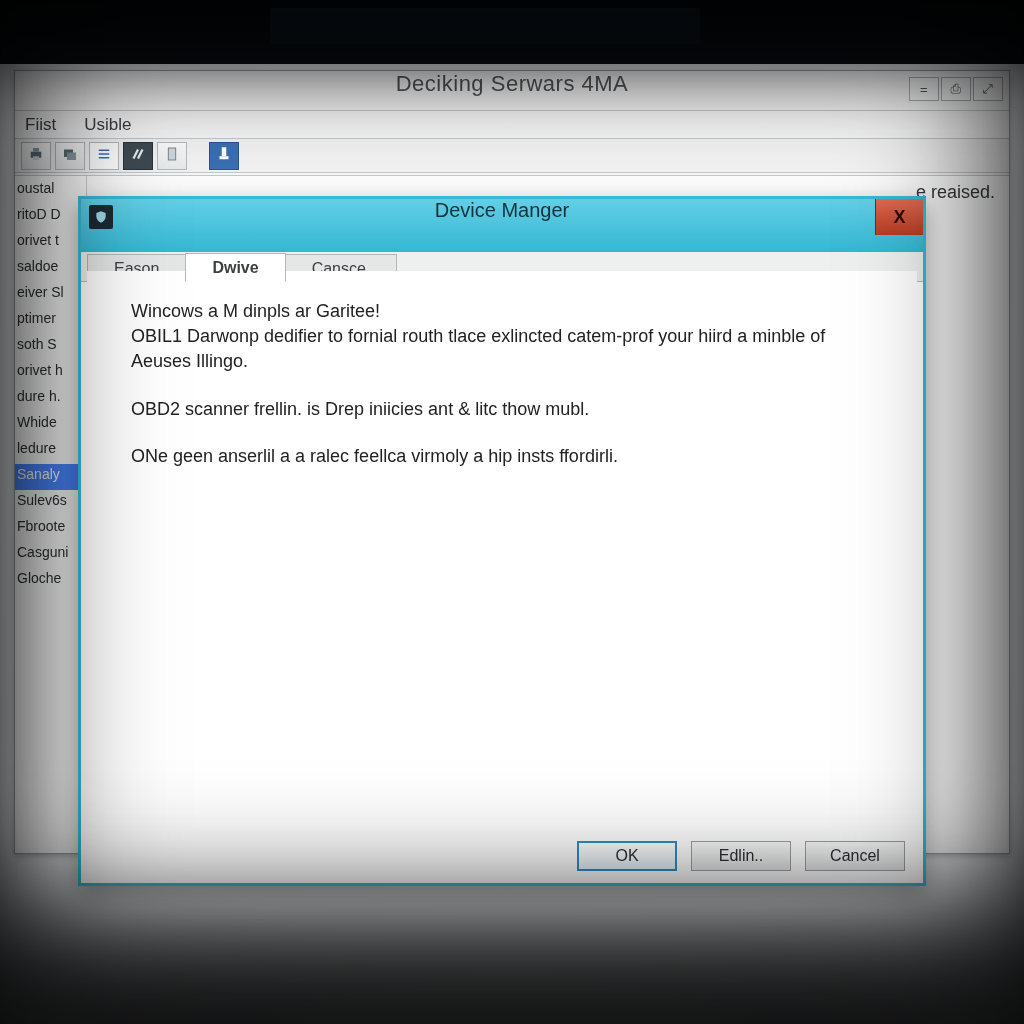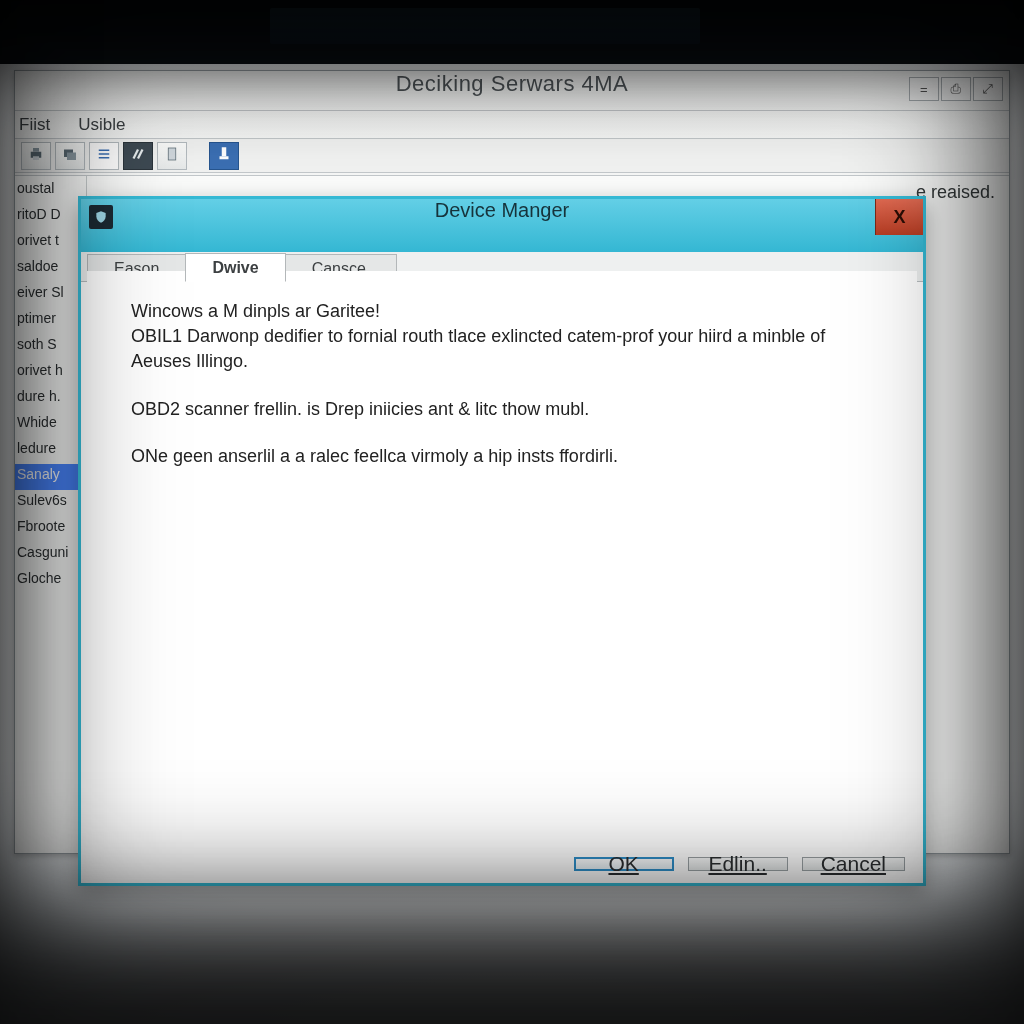--- a/index.html
+++ b/index.html
@@ -50,21 +50,21 @@
     position:absolute; right:6px; top:6px; display:flex; gap:2px;
   }
   .parent-sysbtns .sbtn {
     width:30px; height:24px; border:1px solid #aab0b4;
     background:#fafbfb;
     display:flex; align-items:center; justify-content:center;
     font-size:13px; color:#555;
   }
   .menu-bar {
     height:28px; display:flex; align-items:center; gap:28px;
-    padding:0 4px; font-size:17px; color:#3c4144;
+    padding:0 10px; font-size:17px; color:#3c4144;
     border-bottom:1px solid #c3c8cb;
   }
   .toolbar {
     height:34px; display:flex; align-items:center; gap:4px;
     padding:2px 6px; border-bottom:1px solid #c3c8cb;
     background:#f1f2f1;
   }
   .tbtn {
     width:30px; height:28px; border:1px solid #b4bbbf;
     background:linear-gradient(#fbfcfb,#e6e9e9);
@@ -154,26 +154,26 @@
     font-size:18px;
     color:#222; line-height:1.4;
   }
   .dlg-body p { margin-bottom:22px; max-width:740px;}
 
   .dlg-buttons {
     position:absolute; right:18px; bottom:12px;
     display:flex; gap:14px;
   }
   .btn {
-    min-width:100px; height:14px;
+    min-width:100px; height:30px;
     padding:0 18px;
     border:1px solid #9aa1a4;
     background:linear-gradient(#fafbfb,#e6e9e9);
-    font-size:21px; color:#2c2f31;
-    display:flex; align-items:center; justify-content:center;text-decoration:underline;
+    font-size:16px; color:#2c2f31;
+    display:flex; align-items:center; justify-content:center;
   }
   .btn.default {
     border:2px solid #2f8fc9;
     background:linear-gradient(#ffffff,#eaf4fb);
   }
 </style>
 </head>
 <body>
 
 <div class="top-black"></div>

